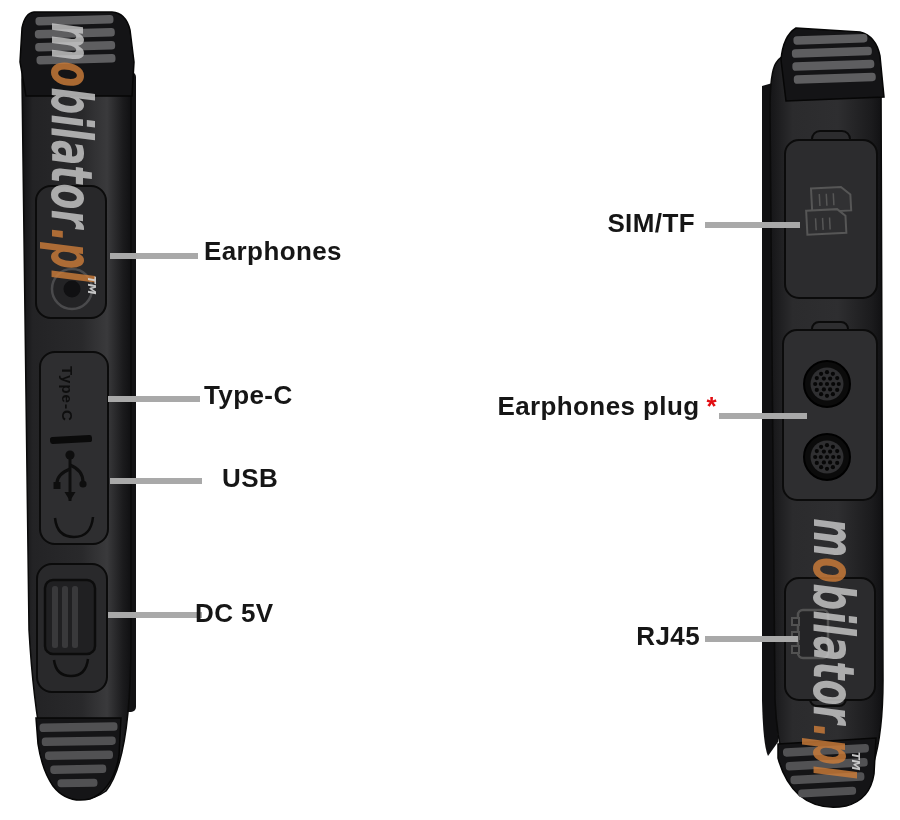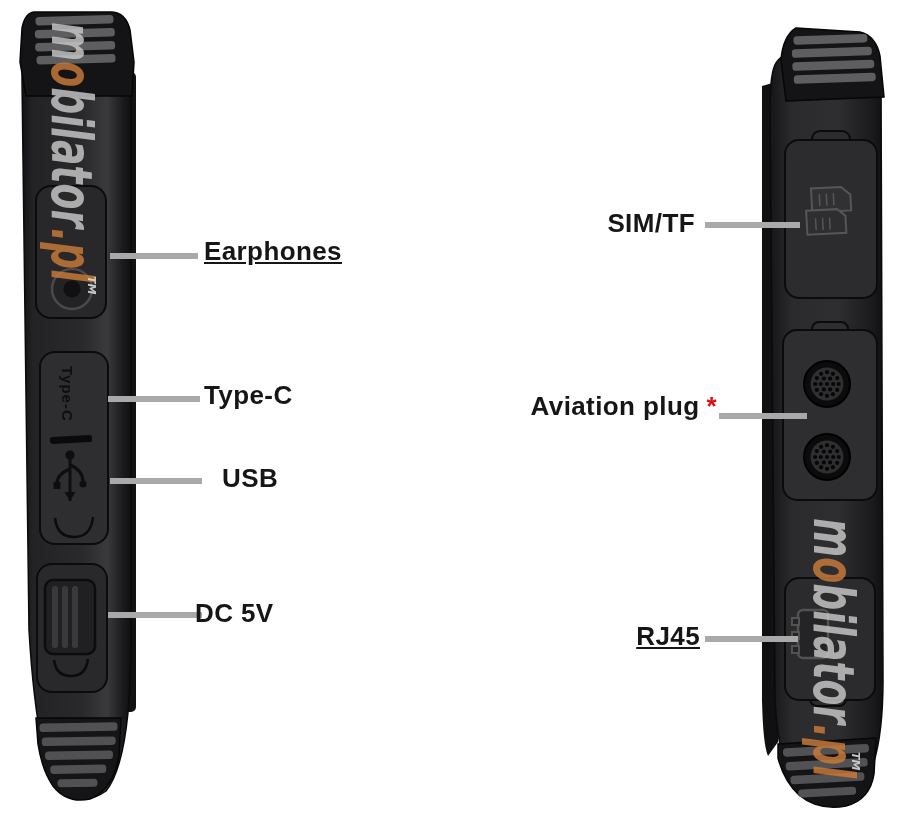--- a/index.html
+++ b/index.html
@@ -212,33 +212,33 @@
 
     <g>
       <text class="wm" transform="translate(114 518) rotate(90) scale(0.82 1.25)" font-size="46" fill="#c9c9c9" opacity="0.82">
         <tspan>m</tspan><tspan fill="#cb7c39">o</tspan><tspan>bilator</tspan><tspan fill="#cb7c39">.pl</tspan>
       </text>
       <text class="wm" transform="translate(152 752) rotate(90)" font-size="11" fill="#d6d6d6" opacity="0.9">TM</text>
     </g>
   </svg>
 
   <div class="callout-line" style="left:110px;top:253px;width:88px;"></div>
-  <div class="callout-label" style="left:204px;top:238px;text-decoration:underline;">Earphones</div>
+  <div class="callout-label" style="left:204px;top:238px;">Earphones</div>
 
   <div class="callout-line" style="left:108px;top:396px;width:92px;"></div>
   <div class="callout-label" style="left:204px;top:382px;">Type-C</div>
 
   <div class="callout-line" style="left:110px;top:478px;width:92px;"></div>
   <div class="callout-label" style="left:222px;top:465px;">USB</div>
 
   <div class="callout-line" style="left:108px;top:612px;width:94px;"></div>
   <div class="callout-label" style="left:195px;top:600px;">DC 5V</div>
 
   <div class="callout-line" style="left:705px;top:222px;width:95px;"></div>
   <div class="callout-label right-side" style="right:205px;top:210px;">SIM/TF</div>
 
   <div class="callout-line" style="left:719px;top:413px;width:88px;"></div>
-  <div class="callout-label right-side" style="right:183px;top:393px;"><span>Aviation plug</span><span class="note-asterisk">*</span></div>
+  <div class="callout-label right-side" style="right:183px;top:393px;"><span>Earphones plug</span><span class="note-asterisk">*</span></div>
 
   <div class="callout-line" style="left:705px;top:636px;width:93px;"></div>
-  <div class="callout-label right-side" style="right:200px;top:623px;text-decoration:underline;">RJ45</div>
+  <div class="callout-label right-side" style="right:200px;top:623px;">RJ45</div>
 
 </div>
 
 </body></html>

